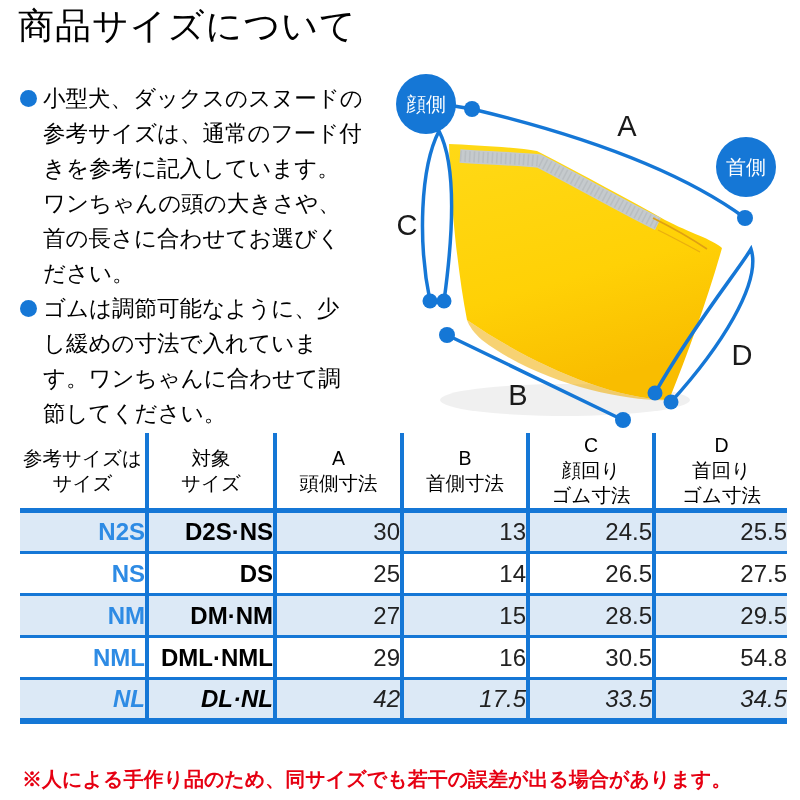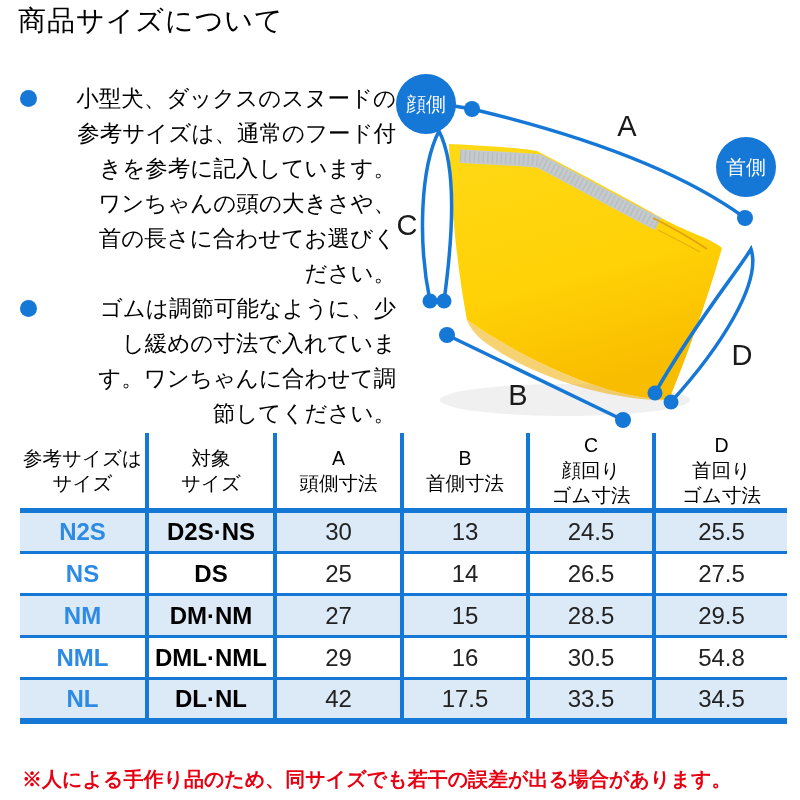--- a/index.html
+++ b/index.html
@@ -9,28 +9,28 @@
     --note_red:#e60012;
     --text:#111111;
   }
   *{box-sizing:border-box;}
   html,body{margin:0;padding:0;background:#ffffff;}
   body{width:800px;height:800px;font-family:"Liberation Sans",sans-serif;color:var(--text);}
   .page{position:relative;width:800px;height:800px;overflow:hidden;background:#fff;}
 
   .title{
     position:absolute;left:18px;top:2px;
-    font-size:28px;font-weight:500;letter-spacing:1px;color:#000;
+    font-size:36px;font-weight:500;letter-spacing:1px;color:#000;
     white-space:nowrap;
   }
 
   .bullet{
     position:absolute;left:20px;width:376px;
     font-size:22.5px;line-height:35px;color:#000;
-    white-space:pre-line;padding-left:23px;text-align:right;
+    white-space:pre-line;padding-left:23px;
   }
   .bullet::before{
     content:"";position:absolute;left:0;top:9px;
     width:17px;height:17px;border-radius:50%;
     background:var(--accent);
   }
   .bullet.b1{top:81px;}
   .bullet.b2{top:291px;}
 
   .diagram{position:absolute;left:390px;top:68px;width:410px;height:372px;}
@@ -44,27 +44,27 @@
   table.size-table{
     position:absolute;left:20px;top:433px;width:767px;
     border-collapse:collapse;table-layout:fixed;text-align:center;
   }
   .size-table th{
     height:74px;padding:0;font-weight:400;
     font-size:19.5px;line-height:25px;white-space:pre-line;color:#000;
     vertical-align:middle;background:#fff;
   }
   .size-table td{
-    height:42px;padding:0;font-size:24px;color:#222;vertical-align:middle;
+    height:42px;padding:0;font-size:24px;color:#222;vertical-align:middle;text-align:right;
   }
   .size-table th:not(:first-child),
   .size-table td:not(:first-child){border-left:4px solid var(--accent);}
   .size-table thead th{border-bottom:5px solid var(--accent);}
   .size-table tbody tr:not(:first-child) td{border-top:3px solid var(--accent);}
-  .size-table tbody tr:last-child td{border-bottom:6px solid var(--accent);}
+  .size-table tbody tr:last-child td{border-bottom:6px solid var(--accent);font-style:italic;}
   .size-table tbody tr:nth-child(odd){background:var(--row_alt);}
   .size-table td.size-cell{color:var(--size_text);font-weight:bold;}
   .size-table td.target-cell{font-weight:bold;color:#000;}
 
   .footnote{
     position:absolute;left:22px;top:766px;width:776px;
     font-size:20px;font-weight:bold;color:var(--note_red);
     white-space:nowrap;letter-spacing:0px;
   }
 </style>

